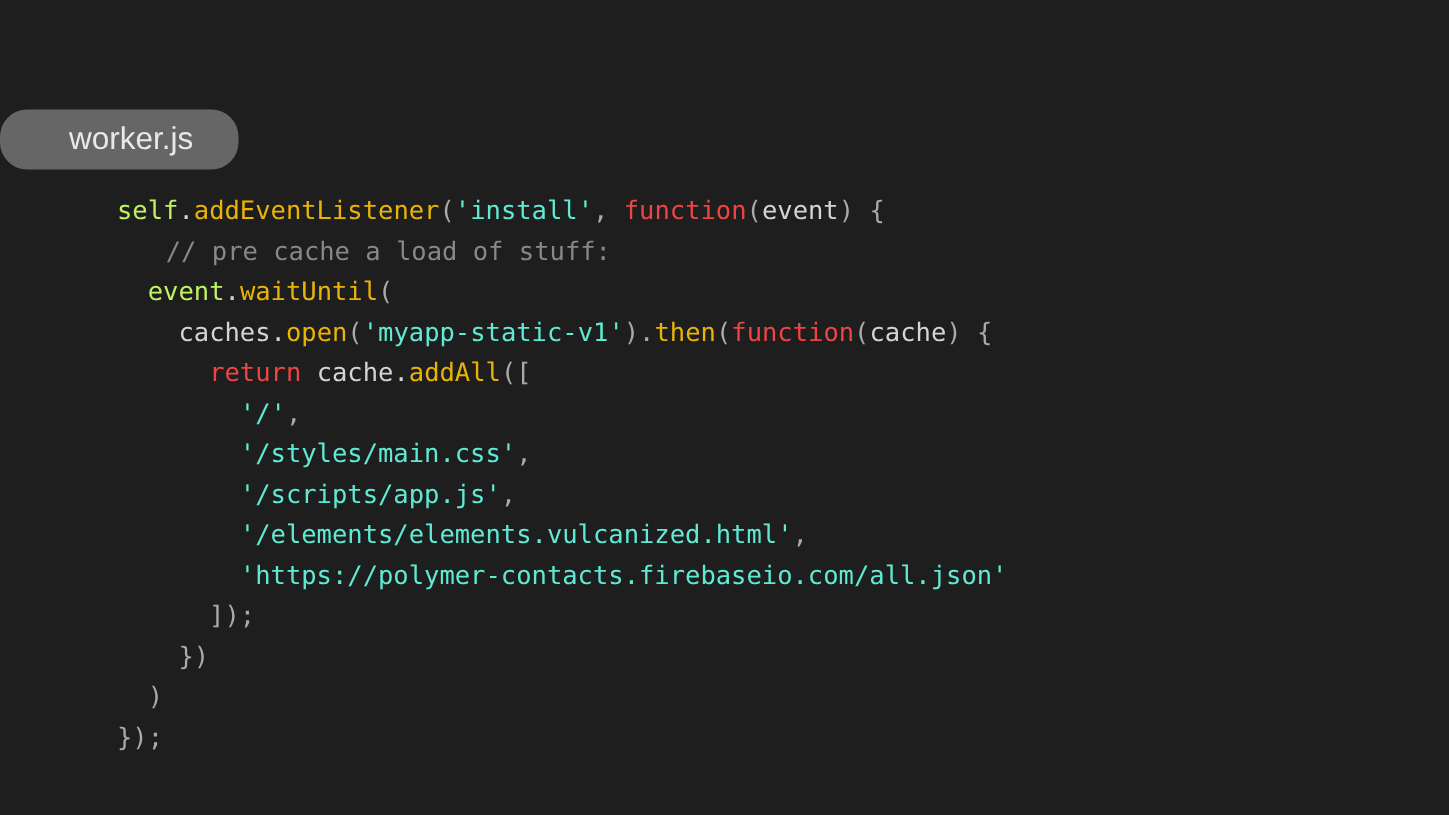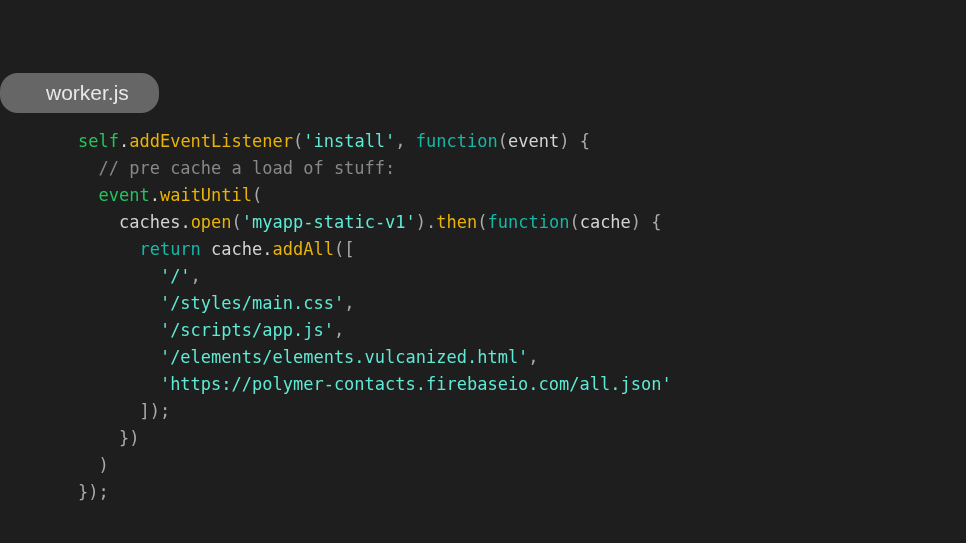--- a/index.html
+++ b/index.html
@@ -27,26 +27,26 @@
       border-radius: 18px;
     }
     .code-area {
       position: absolute;
       top: 128px;
       left: 78px;
       font-size: 17px;
       line-height: 27px;
       white-space: pre;
     }
-    .c-variable { color: #22c55e; }
+    .c-variable { color: #bef264; }
     .c-default { color: #d4d4d4; }
     .c-call { color: #eab308; }
     .c-string { color: #5eead4; }
-    .c-keyword { color: #14b8a6; }
-    .c-comment { color: #888888; }
+    .c-keyword { color: #ef4444; }
+    .c-comment { color: #888888; margin-left: 12px; }
     .c-param { color: #d4d4d4; }
     .c-punct { color: #aaaaaa; }
   </style>
 </head>
 <body>
 
 <div class="tab">
   <span>worker.js</span>
 </div>
 

